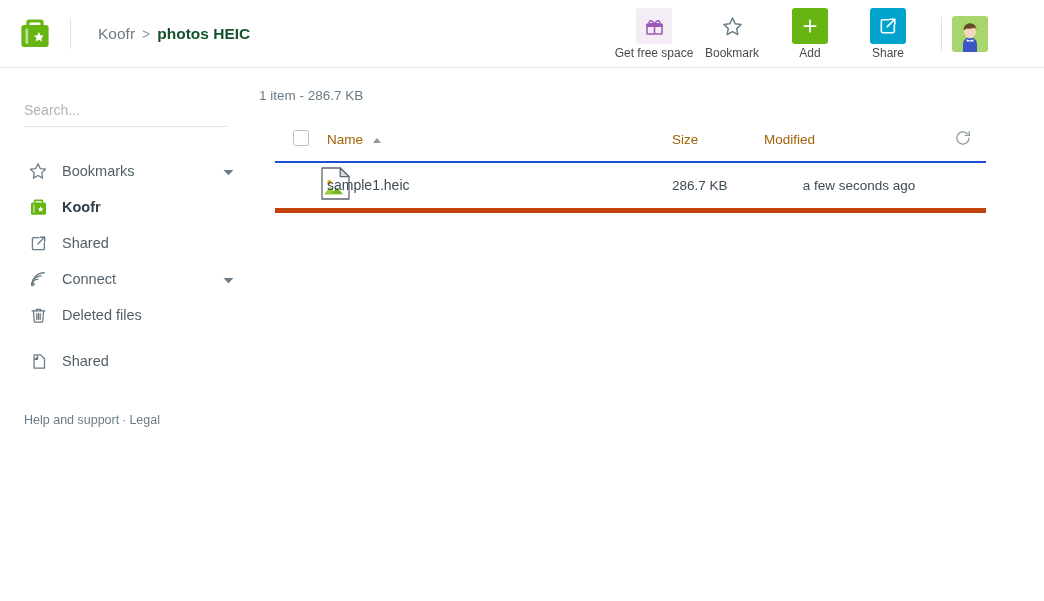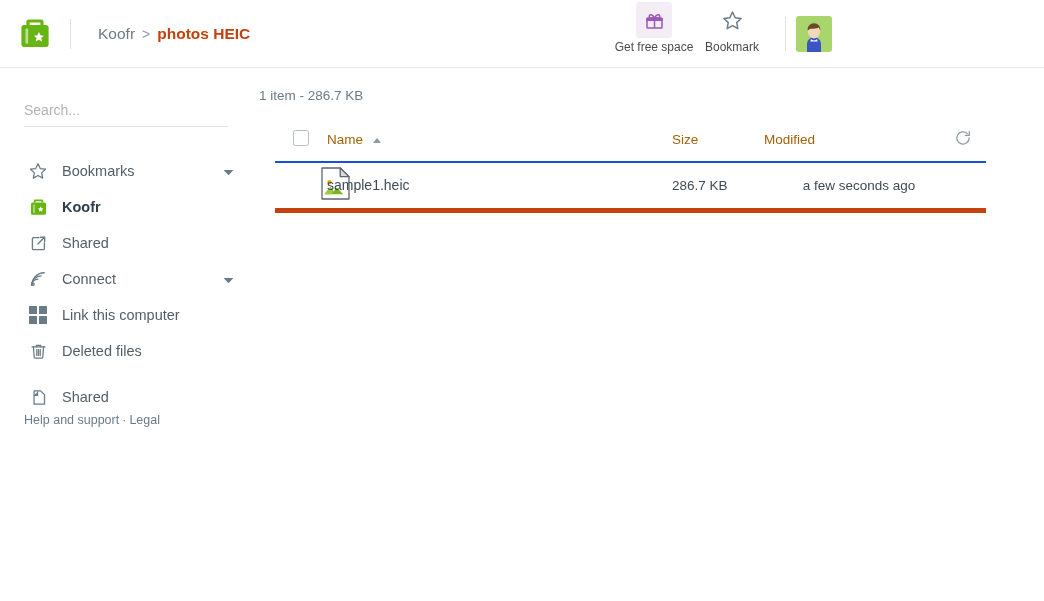--- a/index.html
+++ b/index.html
@@ -40,36 +40,37 @@
   }
   .breadcrumb {
     display: flex;
     align-items: center;
     font-size: 15.5px;
     margin-left: 27px;
     white-space: nowrap;
   }
   .crumb-root { color: #6b7b86; }
   .crumb-sep { color: #8d9aa3; margin: 0 7px; font-size: 14px; }
-  .crumb-current { color: #c2410c; font-weight: bold; }
+  .crumb-current { color: #14532d; font-weight: bold; }
 
   .header-tools {
     position: absolute;
     left: 615px;
     top: 0;
     height: 100%;
     display: flex;
     align-items: center;
   }
   .tool {
     width: 78px;
     height: 100%;
     display: flex;
     flex-direction: column;
     align-items: center;
+    justify-content: center;
     cursor: pointer;
     padding-top: 2px;
   }
   .tool .glyph {
     width: 36px; height: 36px;
     display: flex; align-items: center; justify-content: center;
     border-radius: 3px;
   }
   .tool .tlabel {
     font-size: 12px;
@@ -255,21 +256,39 @@
 
     <div class="tool">
       <span class="glyph">
         <svg width="23" height="23" viewBox="0 0 24 24" fill="none" stroke="#6b7b86" stroke-width="1.5" stroke-linejoin="round">
           <path d="M12 3.2l2.75 5.85 6.25.82-4.6 4.35 1.18 6.3L12 17.45 6.42 20.52l1.18-6.3L3 9.87l6.25-.82z"></path>
         </svg>
       </span>
       <span class="tlabel">Bookmark</span>
     </div>
 
-
+    <div class="tool">
+      <span class="glyph glyph-add">
+        <svg width="20" height="20" viewBox="0 0 24 24" stroke="#ffffff" stroke-width="2.1" stroke-linecap="round">
+          <path d="M12 5.2v13.6M5.2 12h13.6"></path>
+        </svg>
+      </span>
+      <span class="tlabel">Add</span>
+    </div>
+
+    <div class="tool">
+      <span class="glyph glyph-share">
+        <svg width="20" height="20" viewBox="0 0 24 24" fill="none" stroke="#ffffff" stroke-width="1.9" stroke-linecap="round" stroke-linejoin="round">
+          <path d="M13.2 4.4H5.6A1.6 1.6 0 0 0 4 6v12.4A1.6 1.6 0 0 0 5.6 20H18a1.6 1.6 0 0 0 1.6-1.6v-7.6"></path>
+          <path d="M11.2 12.8L20 4"></path>
+          <path d="M14.6 3.9H20.2v5.6"></path>
+        </svg>
+      </span>
+      <span class="tlabel">Share</span>
+    </div>
 
 
     <div class="tool-sep"></div>
 
     <div class="avatar">
       <svg width="36" height="36" viewBox="0 0 36 36">
         <rect width="36" height="36" fill="#a9d66c"></rect>
         <path d="M11 28.5c0-4.4 3.1-7.2 7-7.2s7 2.8 7 7.2v7.5H11z" fill="#3b55c4"></path>
         <ellipse cx="18" cy="15.2" rx="6.1" ry="7.2" fill="#f2d6bd"></ellipse>
         <path d="M18 24.4c1.5 0 2.6-.6 3.1-1.3l.4 2.4h-7l.4-2.4c.5.7 1.6 1.3 3.1 1.3z" fill="#ffffff"></path>
@@ -337,31 +356,20 @@
           </svg>
         </span>
         <span class="nlabel">Connect</span>
         <span class="caret">
           <svg width="11" height="7" viewBox="0 0 11 7">
               <path d="M0.6 0.9h9.8L5.5 6.2z" fill="#6b7b86"></path>
             </svg>
         </span>
       </div>
 
-      <div class="nav-item">
-        <span class="nico">
-          <svg width="18" height="18" viewBox="0 0 18 18" fill="#6b7b86">
-            <rect x="0" y="0" width="8" height="8" rx="0.6"></rect>
-            <rect x="10" y="0" width="8" height="8" rx="0.6"></rect>
-            <rect x="0" y="10" width="8" height="8" rx="0.6"></rect>
-            <rect x="10" y="10" width="8" height="8" rx="0.6"></rect>
-          </svg>
-        </span>
-        <span class="nlabel">Link this computer</span>
-      </div>
 
       <div class="nav-item">
         <span class="nico">
           <svg width="19" height="19" viewBox="0 0 24 24" fill="none" stroke="#6b7b86" stroke-width="1.6" stroke-linecap="round" stroke-linejoin="round">
             <path d="M3.8 6.1h16.4"></path>
             <path d="M9.2 6.1V4.3h5.6v1.8"></path>
             <path d="M5.6 6.1l1 13.1a1.3 1.3 0 0 0 1.3 1.2h8.2a1.3 1.3 0 0 0 1.3-1.2l1-13.1"></path>
             <path d="M9.8 9.6v7.6M12 9.6v7.6M14.2 9.6v7.6"></path>
           </svg>
         </span>

